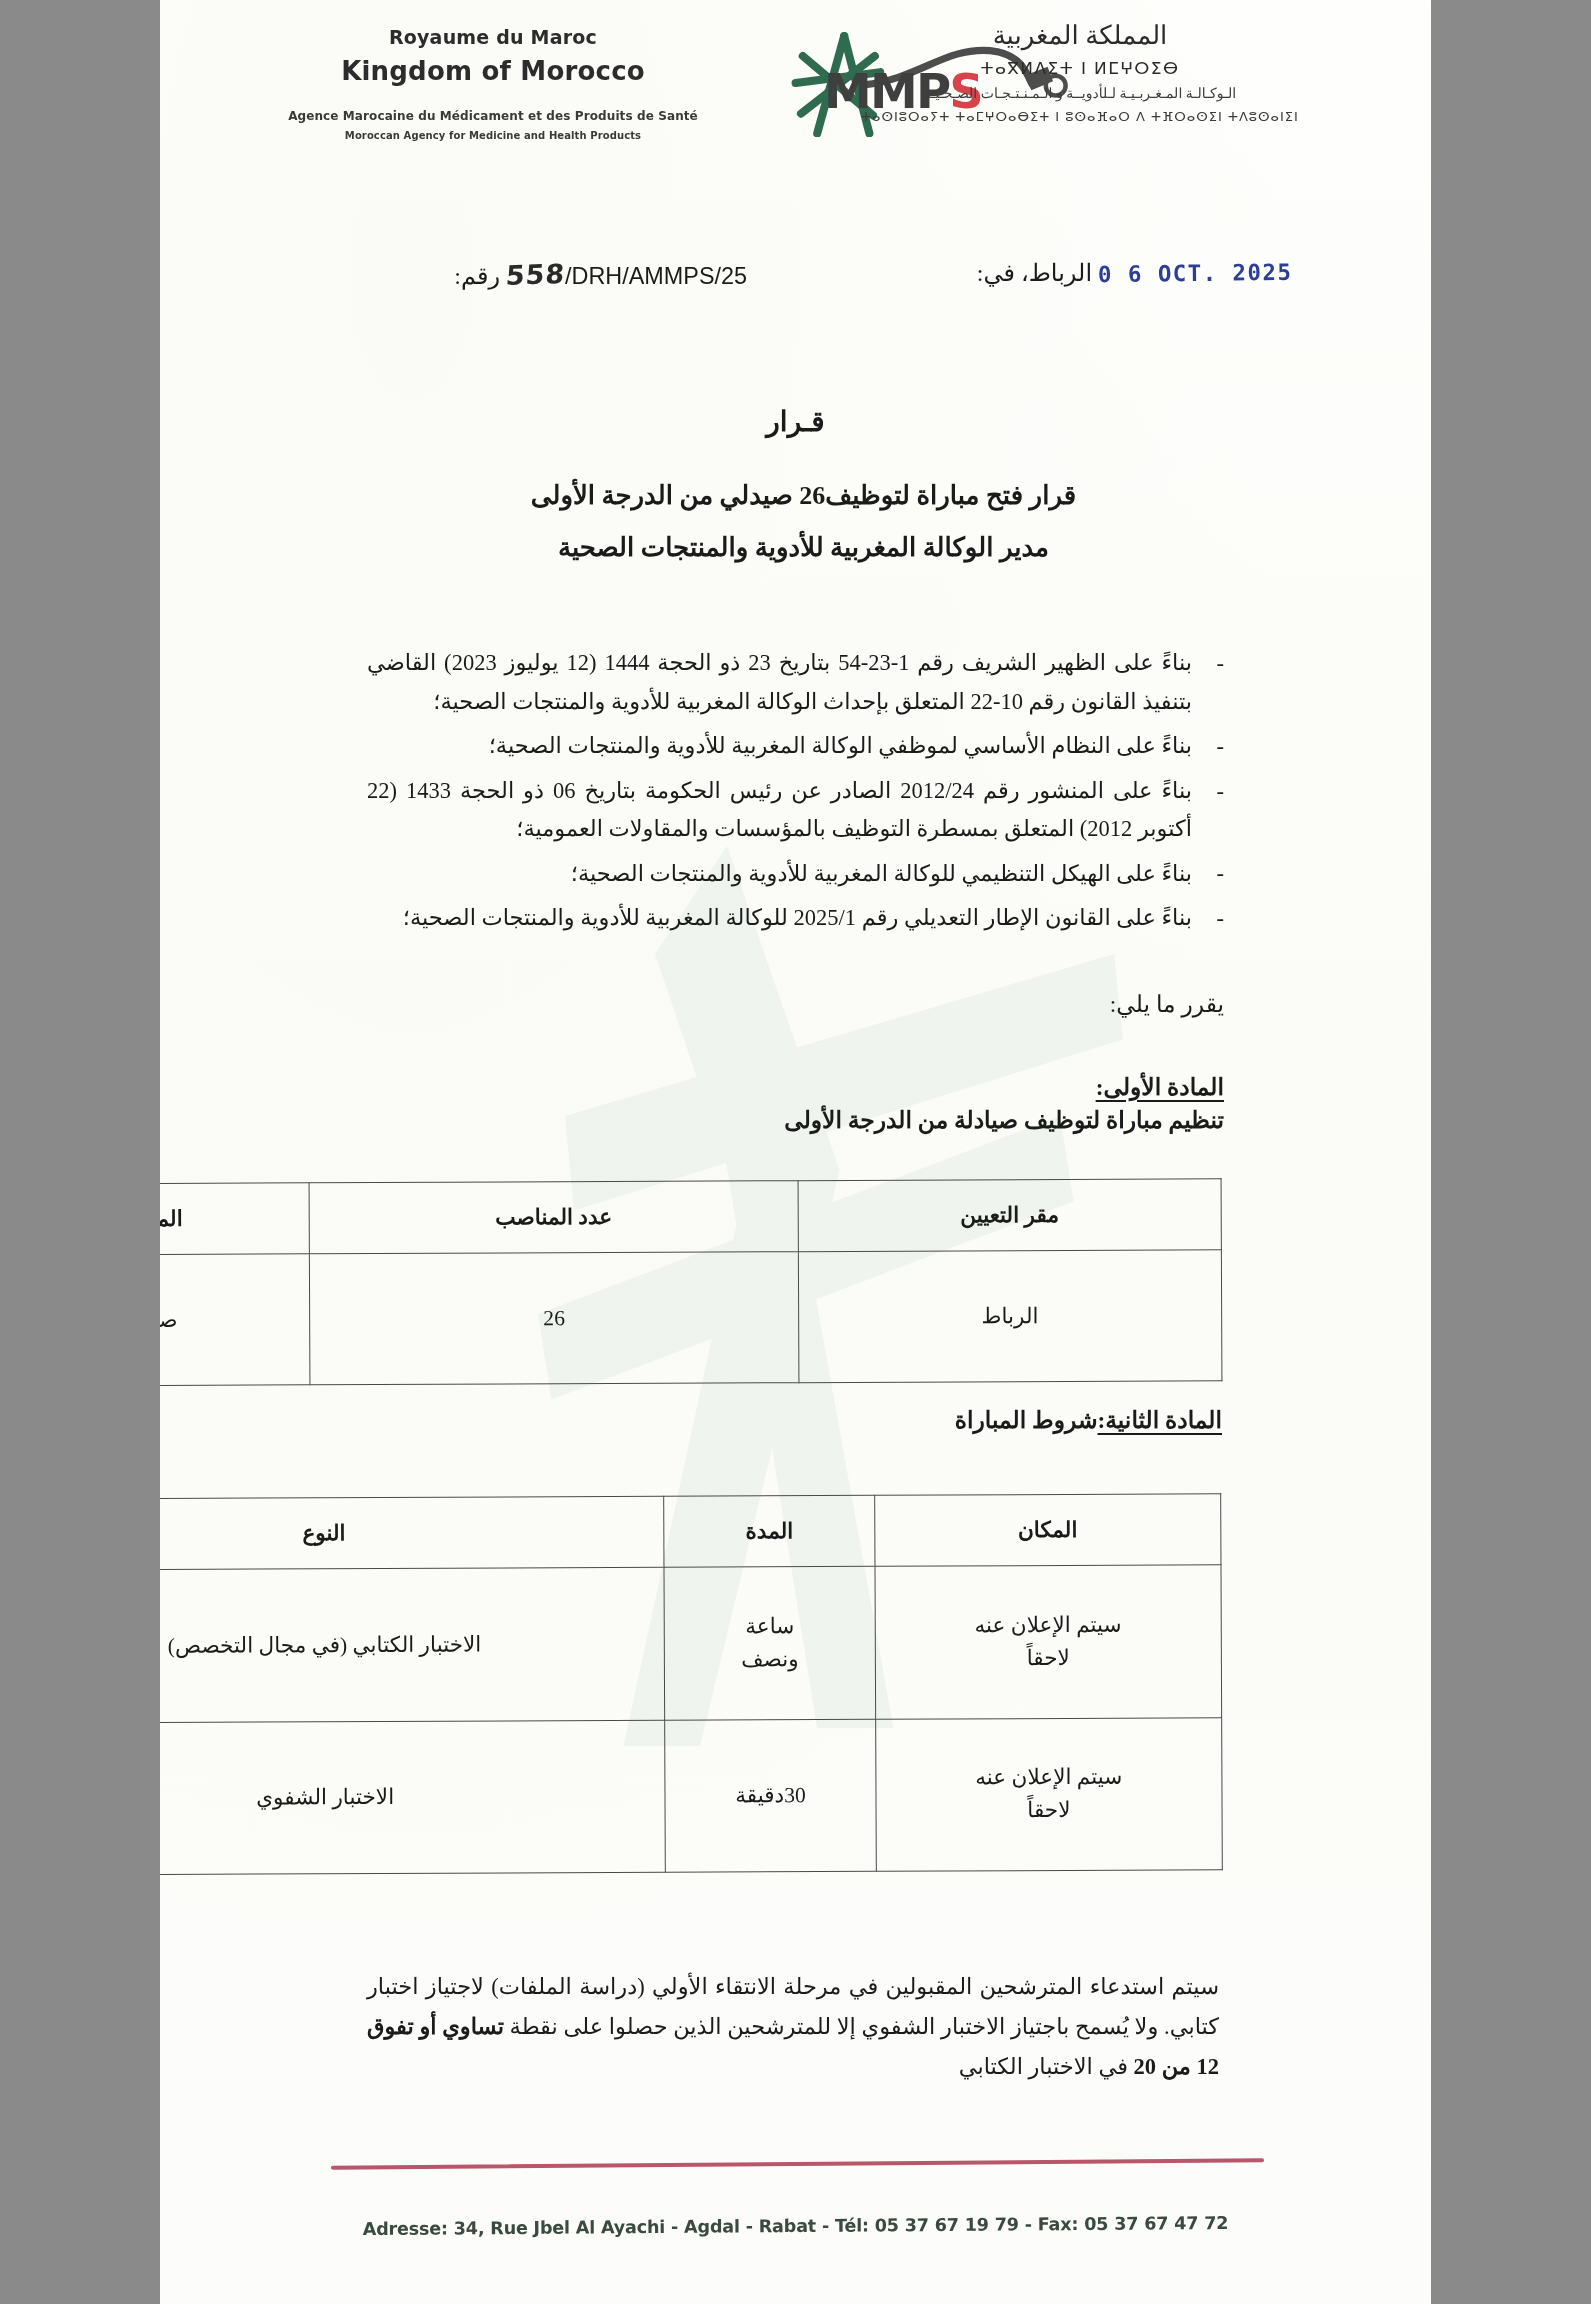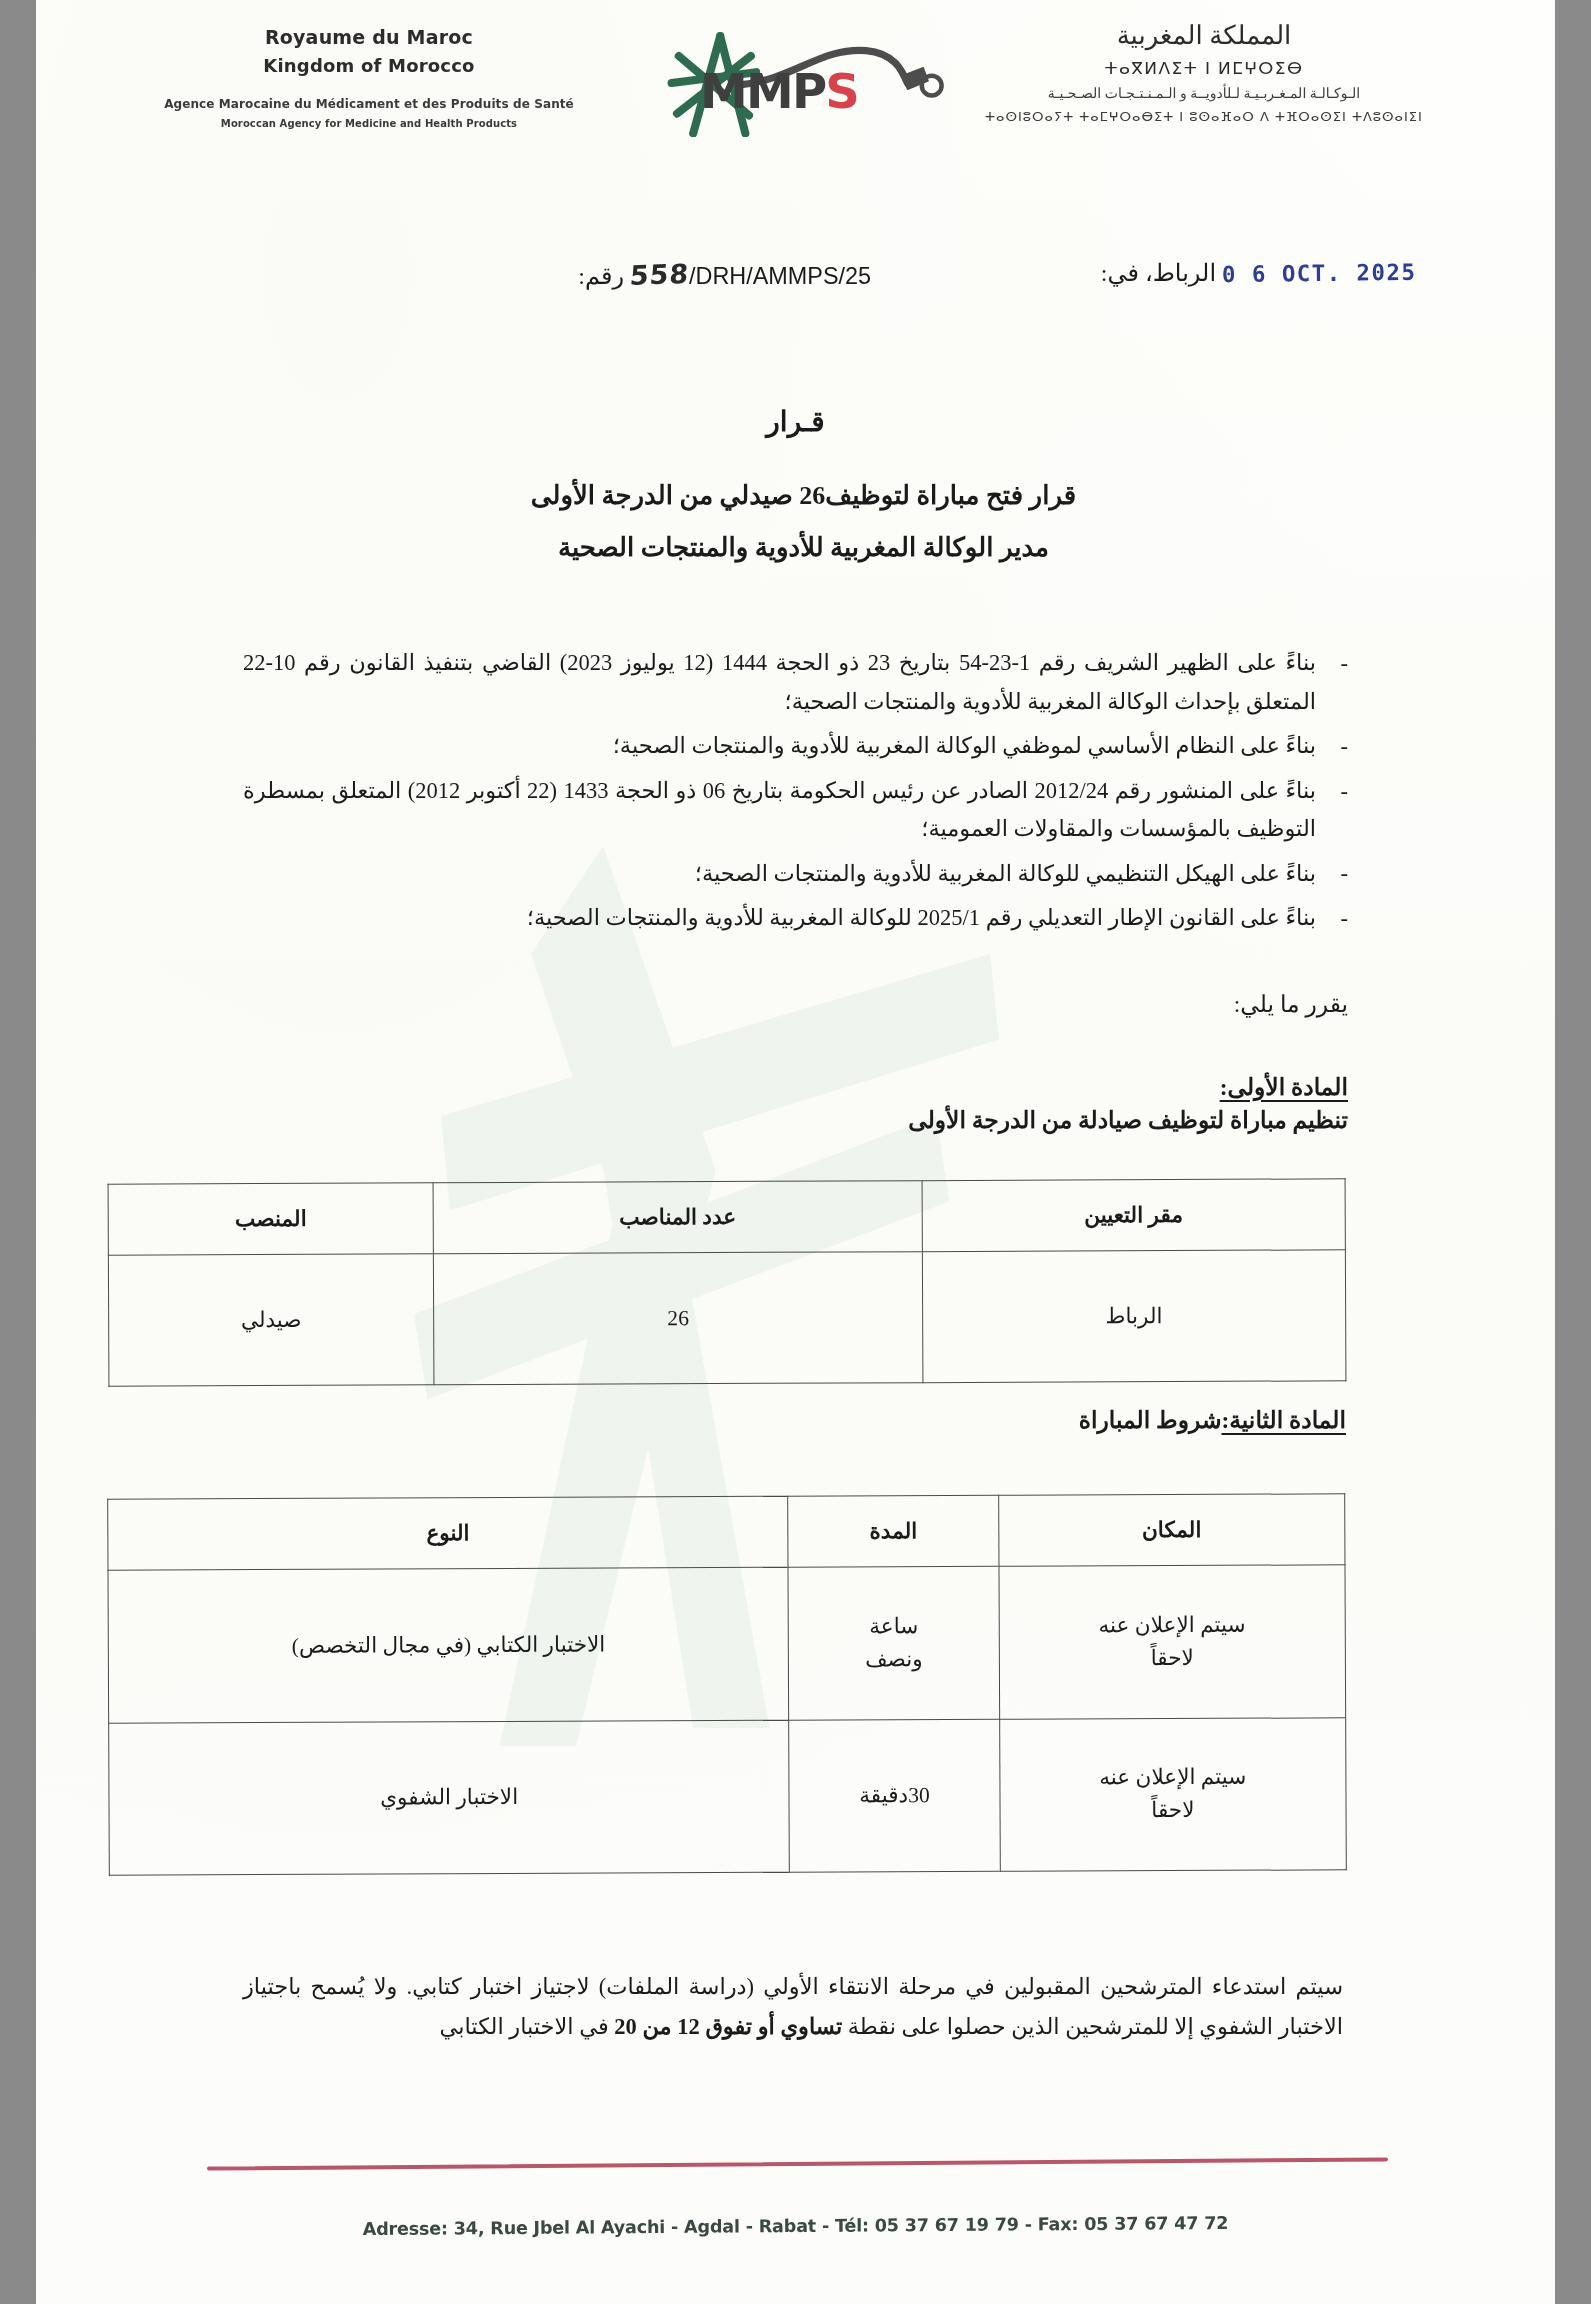--- a/index.html
+++ b/index.html
@@ -3,21 +3,21 @@
 <meta charset="utf-8">
 <title>AMMPS Decision Document</title>
 <style>
   html, body {
     margin: 0;
     padding: 0;
     background: #8a8a8a;
   }
   .page {
     position: relative;
-    width: 1519px;
+    width: 1271px;
     height: 2304px;
     margin: 0 auto;
     background: #fdfdfb;
     overflow: hidden;
     font-family: "Liberation Serif", "DejaVu Serif", serif;
     color: #1b1b1b;
     box-sizing: border-box;
   }
   
   .paper-tint {
@@ -58,21 +58,21 @@
     font-family: "DejaVu Sans", "Liberation Sans", sans-serif;
     color: #2c2c2c;
   }
   .lh-left .l1 {
     font-size: 19px;
     font-weight: bold;
     letter-spacing: 0.2px;
     line-height: 1.5;
   }
   .lh-left .l2 {
-    font-size: 18px;
+    font-size: 26px;
     font-weight: bold;
     letter-spacing: 0.2px;
     line-height: 1.5;
   }
   .lh-left .l3 {
     margin-top: 15.3px;
     font-size: 12px;
     font-weight: bold;
     letter-spacing: 0.1px;
     line-height: 1.75;

